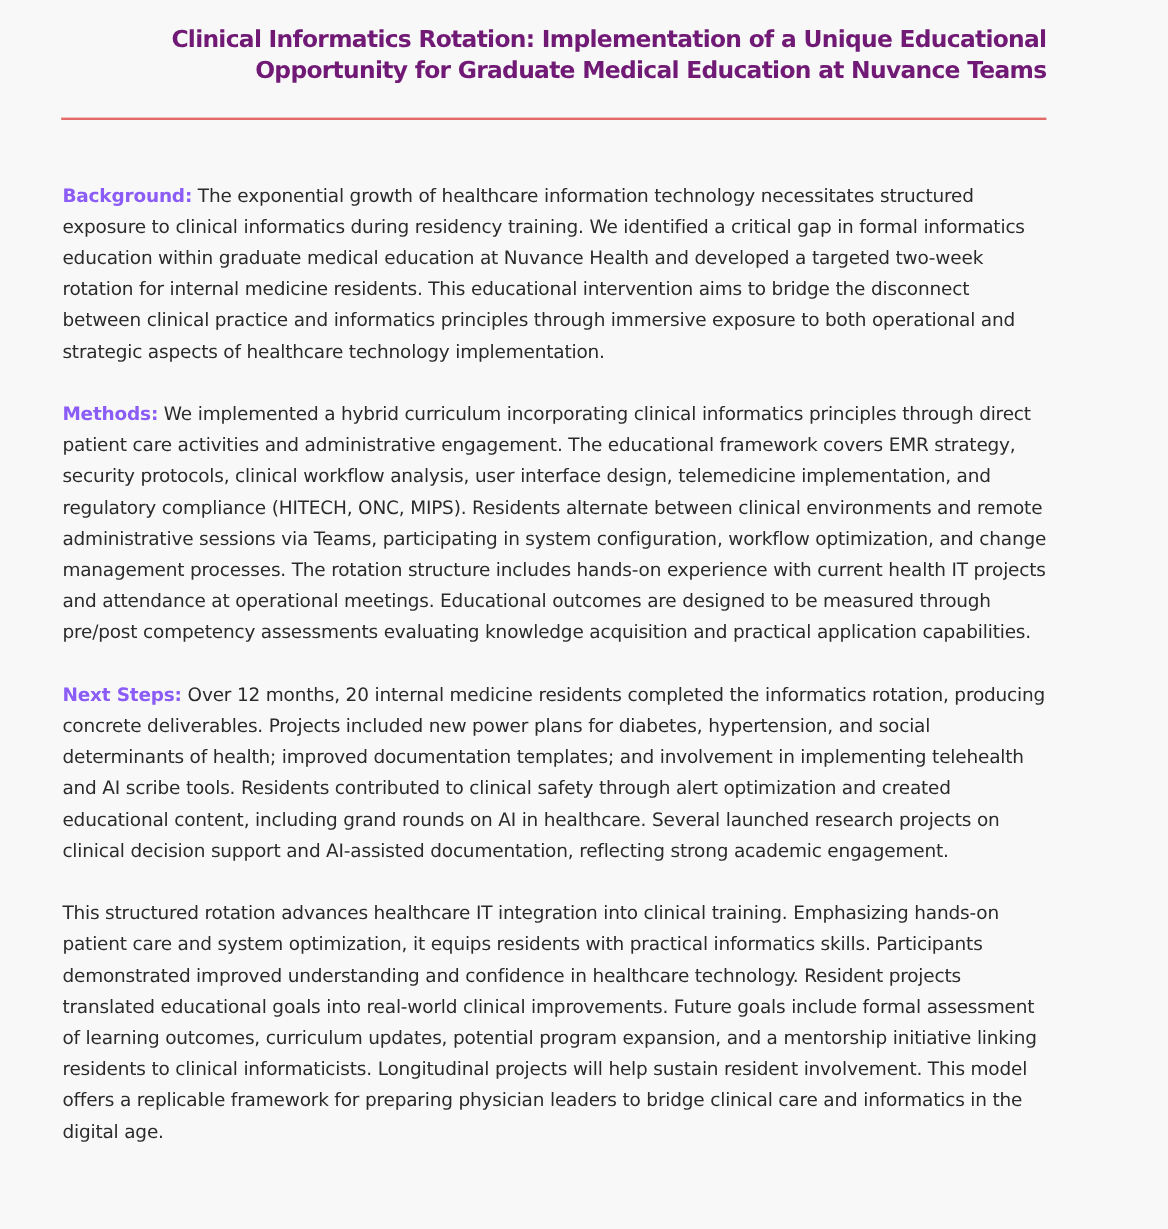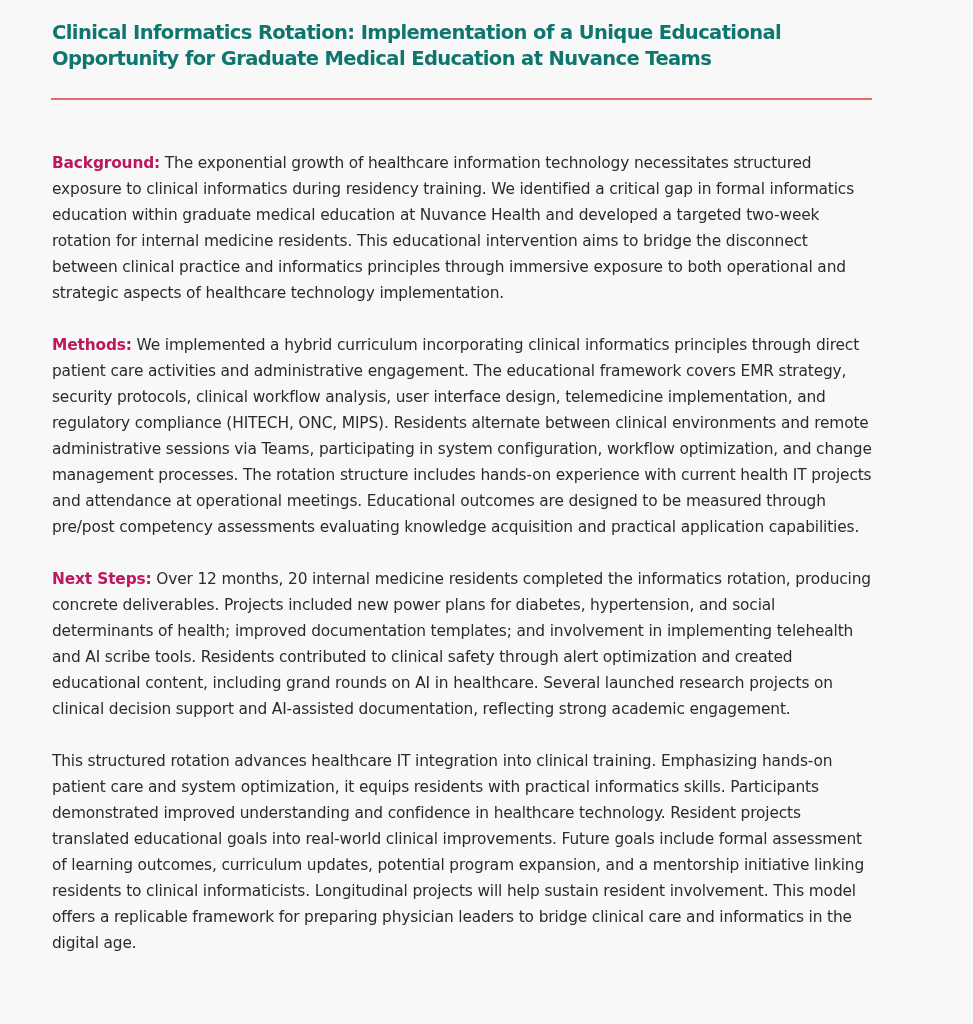--- a/index.html
+++ b/index.html
@@ -17,27 +17,27 @@
     }
     .page {
       position: absolute;
       left: 52px;
       top: 0;
       width: 820px;
     }
     .title {
       margin: 20px 0 0 0;
       padding: 0;
-      text-align: left;
+      text-align: right;
       font-family: "DejaVu Sans", sans-serif;
       font-weight: bold;
       font-size: 19.5px;
       line-height: 26px;
       letter-spacing: -0.6px;
-      color: #0f766e;
+      color: #701a75;
     }
     .rule {
       position: absolute;
       left: -1px;
       top: 98px;
       width: 821px;
       height: 0;
       border-top: 2px solid #e26a68;
     }
     .abstract {
@@ -48,21 +48,21 @@
     }
     .section {
       margin: 0 0 26px 0;
       font-size: 15.4px;
       line-height: 26px;
       letter-spacing: -0.15px;
       color: #2b2b2b;
     }
     .section .heading {
       font-weight: bold;
-      color: #be185d;
+      color: #8b5cf6;
     }
   </style>
 </head>
 <body>
 
 <div class="page">
   <h1 class="title">
     <span>Clinical Informatics Rotation: Implementation of a Unique Educational</span><br>
     <span>Opportunity for Graduate Medical Education at Nuvance Teams</span>
   </h1>

